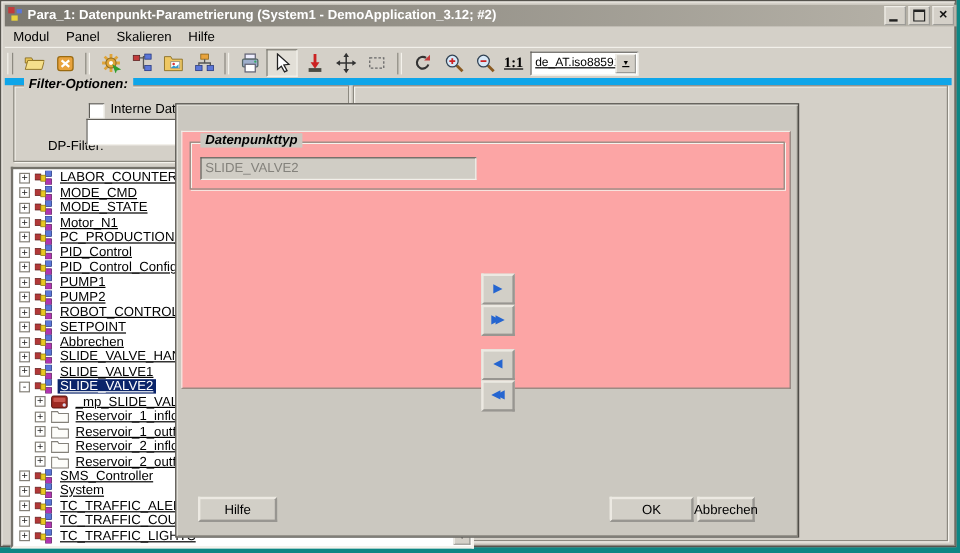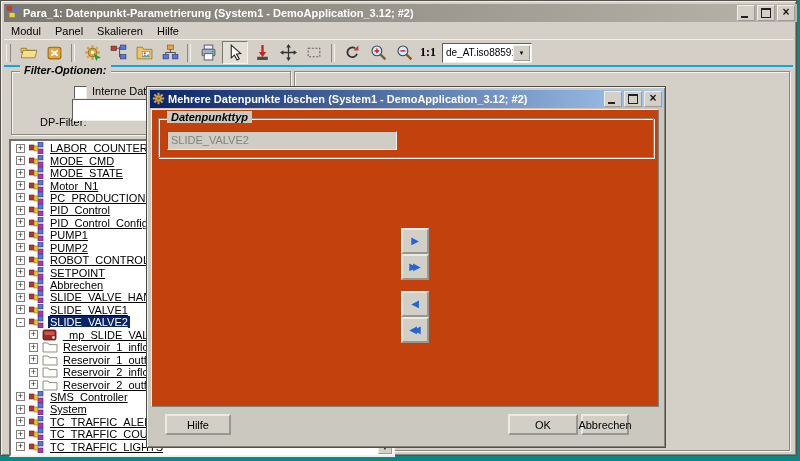--- a/index.html
+++ b/index.html
@@ -22,21 +22,21 @@
   #main-titlebar{left:3px;top:3px;width:789px;background:linear-gradient(to right,#7b7870,#b8b4aa);}
   #dialog-titlebar{left:3px;top:3px;width:510px;background:linear-gradient(to right,#0a246a,#a6caf0);}
   .winbtns{display:flex;gap:2px;margin-left:auto;}
   .wbtn{width:16px;height:14px;background:#d4d0c8;border:1px outset #f0eee8;display:flex;align-items:center;justify-content:center;font-size:9px;line-height:9px;position:relative;}
   .wbtn.min::after{content:"";width:7px;height:2px;background:#222;position:absolute;bottom:2px;left:3px;}
   .wbtn.max::after{content:"";width:8px;height:7px;border:1px solid #222;border-top-width:2px;}
   .wbtn.close::after{content:"×";font-size:12px;font-weight:bold;color:#111;margin-top:-2px;}
   
   #menubar{left:3px;top:21px;width:789px;height:17px;display:flex;align-items:center;}
   .menu-item{padding:2px 7px;}
-  #toolbar{left:3px;top:38px;width:789px;height:25px;display:flex;align-items:center;border-top:1px solid #f2f0ea;border-bottom:2px solid #0ea5e9;}
+  #toolbar{left:3px;top:38px;width:789px;height:25px;display:flex;align-items:center;border-top:1px solid #f2f0ea;border-bottom:6px solid #0ea5e9;text-decoration:underline;}
   .grip{width:3px;height:18px;border-left:1px solid #f2f0ea;border-right:1px solid #8c8980;margin:0 4px 0 2px;}
   .tbtn{width:24px;height:21px;display:flex;align-items:center;justify-content:center;margin:0 1px;}
   .tbtn svg{width:17px;height:17px;}
   .tbtn.pressed{background:#e2dfd7;border:1px solid;border-color:#7b786f #f4f2ec #f4f2ec #7b786f;}
   .tsep{width:2px;height:18px;border-left:1px solid #8c8980;border-right:1px solid #f4f2ec;margin:0 4px;}
   #zoom-ratio{font-family:"Liberation Serif",serif;font-weight:bold;font-size:12px;margin:0 6px 0 3px;}
   #lang-combo{width:88px;height:18px;background:#fff;border:1px solid;border-color:#5f5d57 #f2f0ea #f2f0ea #5f5d57;display:flex;align-items:center;}
   #lang-combo .cval{flex:1;padding:0 3px;font-size:10px;white-space:nowrap;overflow:hidden;}
   #lang-combo .cbtn{width:15px;height:14px;background:#d4d0c8;border:1px outset #f0eee8;font-size:6px;display:flex;align-items:center;justify-content:center;margin-right:1px;}
   #lang-combo .cbtn::after{content:"▼";}
@@ -58,21 +58,21 @@
   .tlabel{padding:0 2px;text-decoration:underline;}
   .tree-row.sel .tlabel{background:#0a246a;color:#fff;}
   
   .vscroll{position:absolute;top:1px;right:1px;bottom:1px;width:14px;background:#d8d5cd;}
   .sbtn{position:absolute;left:0;width:14px;height:13px;background:#d4d0c8;border:1px outset #f0eee8;box-sizing:border-box;font-size:6px;color:#222;display:flex;align-items:center;justify-content:center;}
   .sbtn.up{top:0;}.sbtn.up::after{content:"▲";}
   .sbtn.down{bottom:0;}.sbtn.down::after{content:"▼";}
   .sthumb{position:absolute;left:0;top:13px;width:14px;height:26px;background:#d4d0c8;border:1px outset #f0eee8;box-sizing:border-box;}
   
   #dialog{left:145px;top:85px;width:518px;height:360px;background:#cbc8c0;border:1px solid #4f4d48;box-shadow:inset 1px 1px 0 #f0eee8, inset -1px -1px 0 #86837b;z-index:10;}
-  #dialog-content{left:4px;top:22px;width:508px;height:298px;border:1px solid;border-color:#f0eee8 #86837b #86837b #f0eee8;background:#c2410c;box-sizing:border-box;}
+  #dialog-content{left:4px;top:22px;width:508px;height:215px;border:1px solid;border-color:#f0eee8 #86837b #86837b #f0eee8;background:#fca5a5;box-sizing:border-box;}
   .dgroup .glabel{background:#cbc8c0;}
   #filter-group .glabel{background:#d4d0c8;}
   #dpt-group{left:6px;top:8px;width:494px;height:38px;}
   #dpt-field{left:8px;top:12px;width:222px;height:15px;background:#d0cdc5;color:#84827c;padding:1px 3px;line-height:14px;white-space:nowrap;overflow:hidden;}
   #all-group{left:6px;top:57px;width:260px;height:234px;}
   #del-group{left:270px;top:57px;width:232px;height:234px;}
   #del-count{left:8px;top:8px;}
   .listbox{background:#fff;}
   #all-list{left:7px;top:27px;width:226px;height:186px;}
   #del-list{left:5px;top:26px;width:222px;height:198px;}
@@ -534,35 +534,20 @@
         </div>
       </div>
     <div class="vscroll">
       <span class="sbtn up"></span>
       <span class="sthumb"></span>
       <span class="sbtn down"></span>
     </div>
   </div>
 
   <div id="dialog" class="abs">
-    <div id="dialog-titlebar" class="abs titlebar">
-      <span><svg width="13" height="13" viewBox="0 0 16 16">
-            <g stroke="#e0a53a" stroke-width="2.4">
-              <path d="M8 1v4M8 11v4M1 8h4M11 8h4M3 3l2.5 2.5M10.5 10.5L13 13M13 3l-2.5 2.5M5.5 10.5L3 13"></path>
-            </g>
-            <circle cx="8" cy="8" r="4" fill="#e0a53a" stroke="#8a6a20" stroke-width=".8"></circle>
-            <circle cx="8" cy="8" r="1.6" fill="#2f8e2f"></circle>
-          </svg></span>
-      <span class="ttext">Mehrere Datenpunkte löschen (System1 - DemoApplication_3.12; #2)</span>
-      <span class="winbtns">
-        <span class="wbtn min"></span>
-        <span class="wbtn max"></span>
-        <span class="wbtn close"></span>
-      </span>
-    </div>
 
     <div id="dialog-content" class="abs">
 
       <div id="dpt-group" class="abs group dgroup">
         <span class="glabel">Datenpunkttyp</span>
         <div id="dpt-field" class="abs sunken">SLIDE_VALVE2</div>
       </div>
 
 
       <div id="btn-add" class="abs xferbtn"></div>

